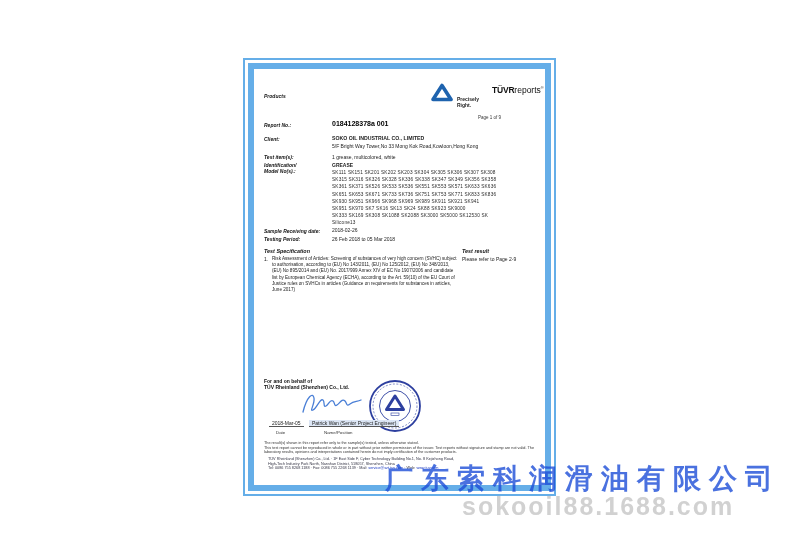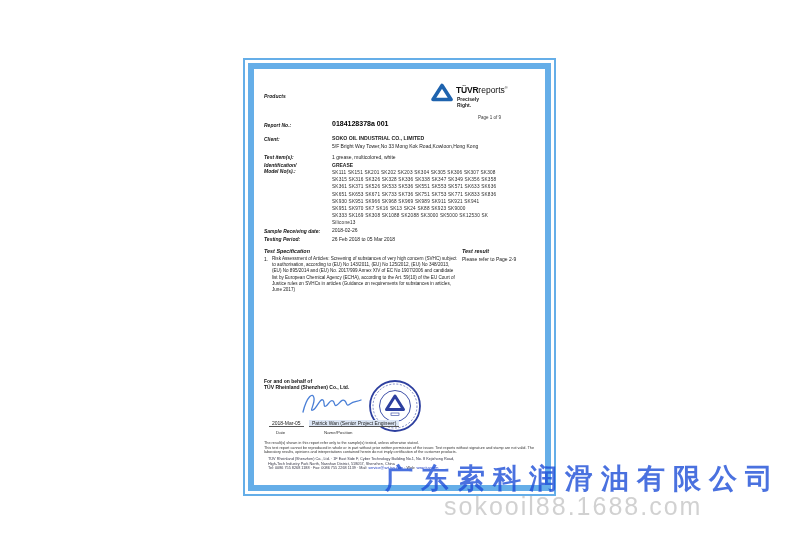--- a/index.html
+++ b/index.html
@@ -13,21 +13,21 @@
   #cert-band { position:absolute; left:3px; top:3px; right:3px; bottom:3px;
                border:6px solid #65aee8; background:#fff; }
   #content { position:absolute; left:0; top:0; width:313px; height:438px; }
 
   .lbl  { font-weight:bold; font-style:italic; font-size:5px; color:#111; line-height:6px; }
   .val  { font-size:5px; color:#222; line-height:6px; }
   .tiny { font-size:3.8px; color:#333; line-height:4.6px; }
   .models { font-size:4.7px; color:#2b2b2b; line-height:7.2px; letter-spacing:.2px; }
 
   #logo-text { font-size:8.5px; color:#111; }
-  #logo-text b { letter-spacing:-0.2px; }
+  #logo-text b { letter-spacing:-0.2px;margin-left:36px; }
   #tagline { font-size:5px; color:#222; font-weight:bold; }
   #page-ind { font-size:4.5px; color:#333; }
 
   #report-val { font-size:7px; font-weight:bold; color:#000; }
   #client-name { font-size:5.2px; font-weight:bold; }
 
   #spec-text { font-size:4.6px; line-height:6.2px; width:188px; color:#222; }
   .sig-line { border-bottom:0.5px solid #555; }
 
   .link { color:#1a39c0; }
@@ -129,13 +129,13 @@
       <div>High-Tech Industry Park North, Nanshan District, 518057, Shenzhen, China</div>
       <div>
         <span>Tel: 0086 755 8268 1188 · Fax: 0086 755 2268 1139 · Mail: </span><span class="link">service@szt.tuv.com</span><span> · Web: </span><span class="link">www.tuv.com</span>
       </div>
     </div>
 
   </div>
 </div>
 
 <div id="wm1" class="abs" style="left:385px; top:460px;">广东索科润滑油有限公司</div>
-<div id="wm2" class="abs" style="left:444px; top:492px;">sokooil88.1688.com</div>
+<div id="wm2" class="abs" style="left:462px; top:492px;font-weight:bold;">sokooil88.1688.com</div>
 
 </body></html>

